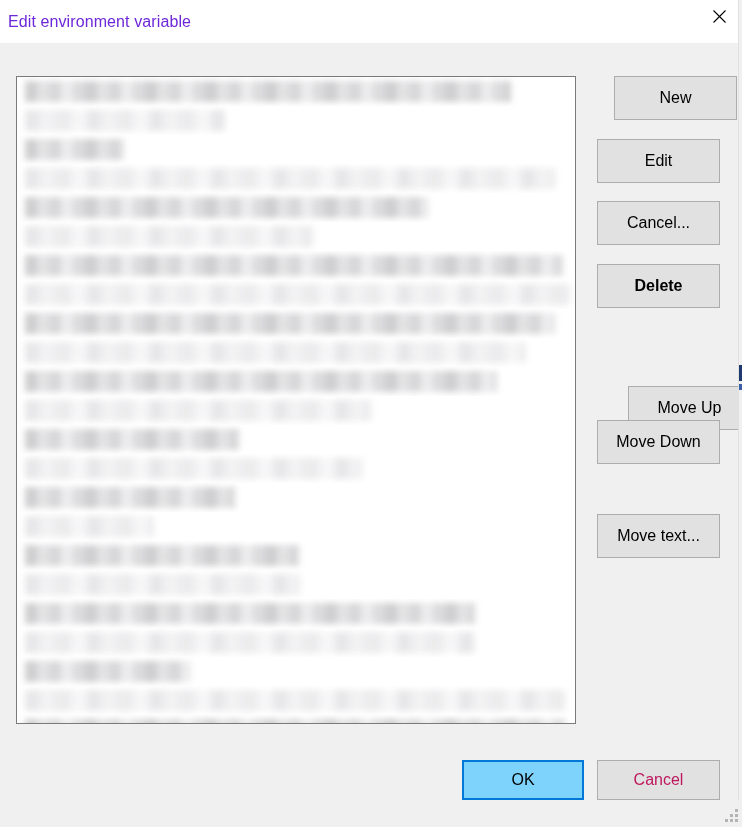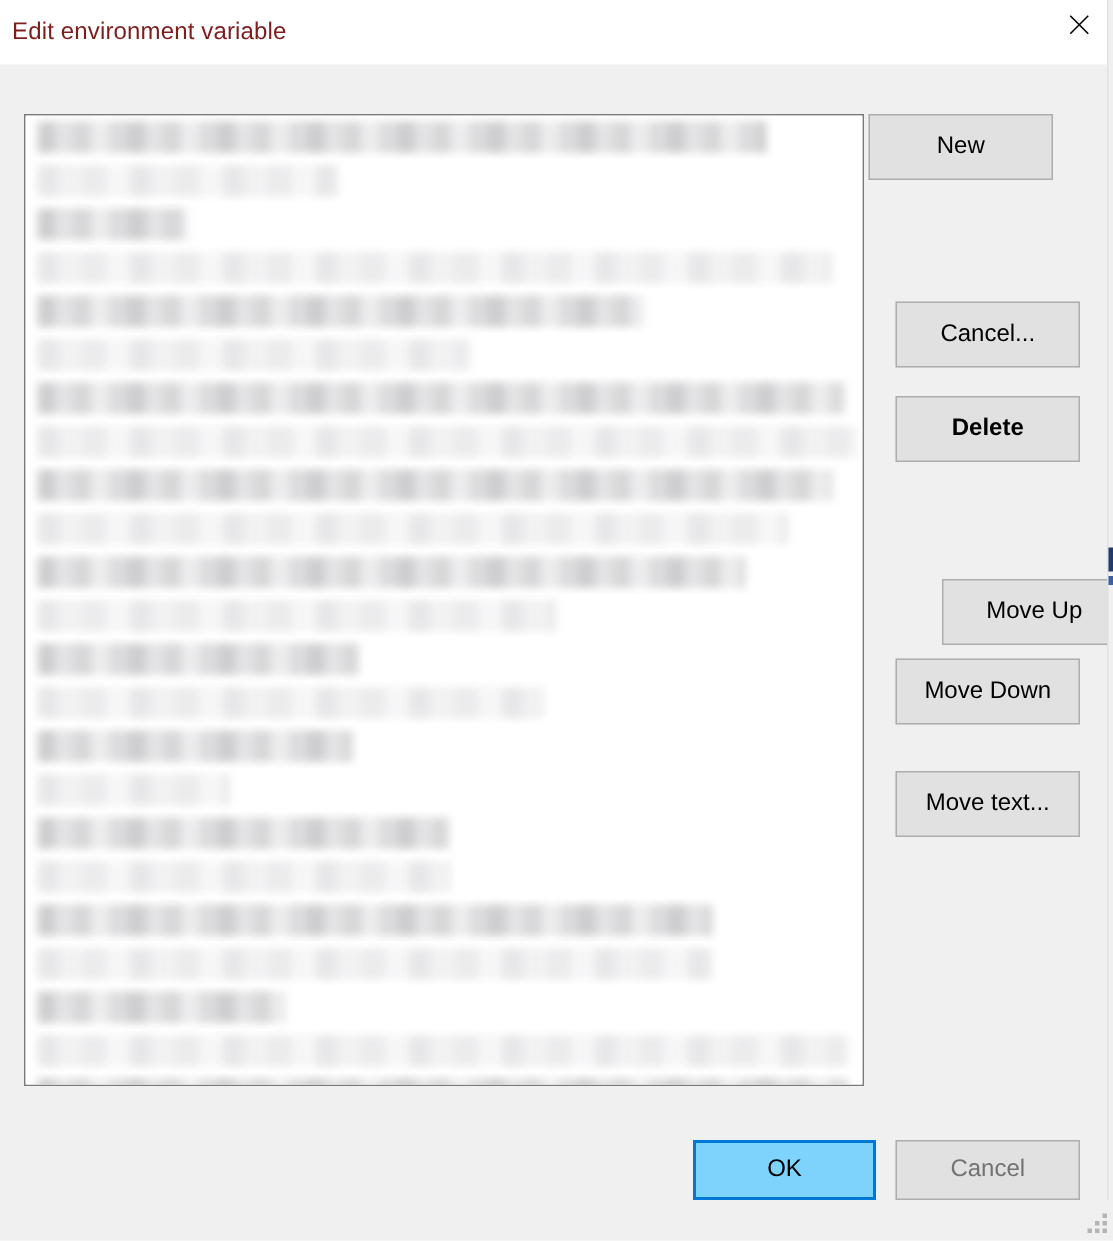--- a/index.html
+++ b/index.html
@@ -33,21 +33,21 @@
     background: #ffffff;
     border-bottom: 1px solid #f0f0f0;
     box-sizing: border-box;
   }
   #title-text {
     position: absolute;
     left: 8px;
     top: 12px;
     font-size: 16px;
     line-height: 20px;
-    color: #7f1d1d;
+    color: #6d28d9;
     white-space: nowrap;
     letter-spacing: 0.1px;
   }
   #close-button {
     position: absolute;
     right: 0;
     top: 0;
     width: 46px;
     height: 32px;
     display: flex;
@@ -119,26 +119,26 @@
     font-family: "Liberation Sans", sans-serif;
     font-size: 16px;
     color: #000000;
     display: flex;
     align-items: center;
     justify-content: center;
     cursor: default;
     padding: 0;
     line-height: 1;
   }
-  #btn-new        { left: 579px; top: 76px; }
+  #btn-new        { left: 614px; top: 76px; }
   #btn-edit       { left: 597px; top: 139px; }
   #btn-browse     { left: 597px; top: 201px; }
   #btn-delete     { left: 597px; top: 264px; font-weight: bold; }
   #btn-move-up    { left: 628px; top: 358px; margin-top: 28px; }
-  #btn-move-down  { left: 597px; top: 439px; }
+  #btn-move-down  { left: 597px; top: 420px; }
   #btn-edit-text  { left: 597px; top: 514px; }
 
   
   #btn-ok {
     position: absolute;
     left: 462px;
     top: 760px;
     width: 122px;
     height: 40px;
     background: #7dd3fc;
@@ -158,21 +158,21 @@
     position: absolute;
     left: 597px;
     top: 760px;
     width: 123px;
     height: 40px;
     background: #e1e1e1;
     border: 1px solid #adadad;
     box-sizing: border-box;
     font-family: "Liberation Sans", sans-serif;
     font-size: 16px;
-    color: #737373;
+    color: #be185d;
     display: flex;
     align-items: center;
     justify-content: center;
     cursor: default;
     padding: 0;
     line-height: 1;
   }
 
   
   #bg-scrollbar {
@@ -300,20 +300,21 @@
         <div class="list-row">
           <span class="redact soft" style="width: 540px;"></span>
         </div>
         <div class="list-row">
           <span class="redact" style="width: 540px;"></span>
         </div>
       </div>
   </div>
 
   <button class="btn" id="btn-new">New</button>
+  <button class="btn" id="btn-edit">Edit</button>
   <button class="btn" id="btn-browse">Cancel...</button>
   <button class="btn" id="btn-delete">Delete</button>
   <button class="btn" id="btn-move-up">Move Up</button>
   <button class="btn" id="btn-move-down">Move Down</button>
   <button class="btn" id="btn-edit-text">Move text...</button>
 
   <button id="btn-ok">OK</button>
   <button id="btn-cancel">Cancel</button>
 
   <div id="bg-scrollbar">

